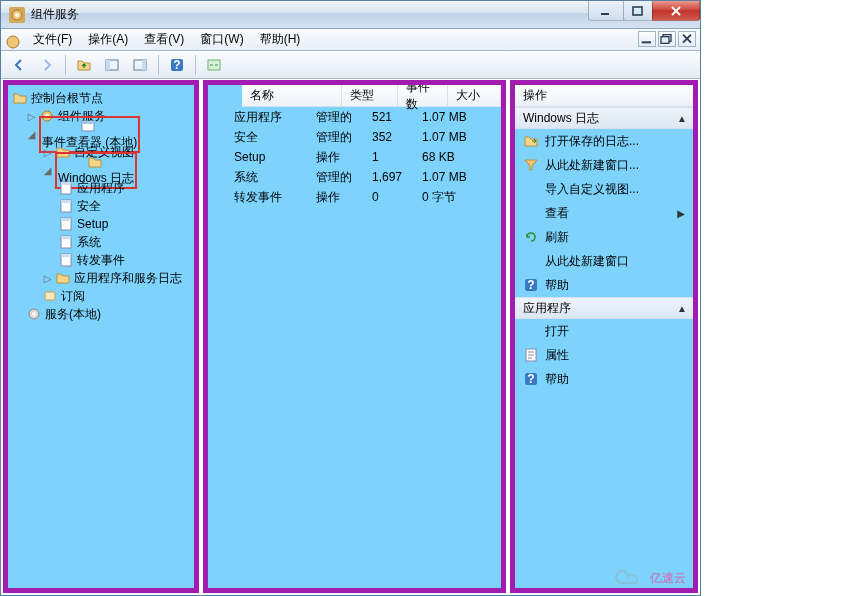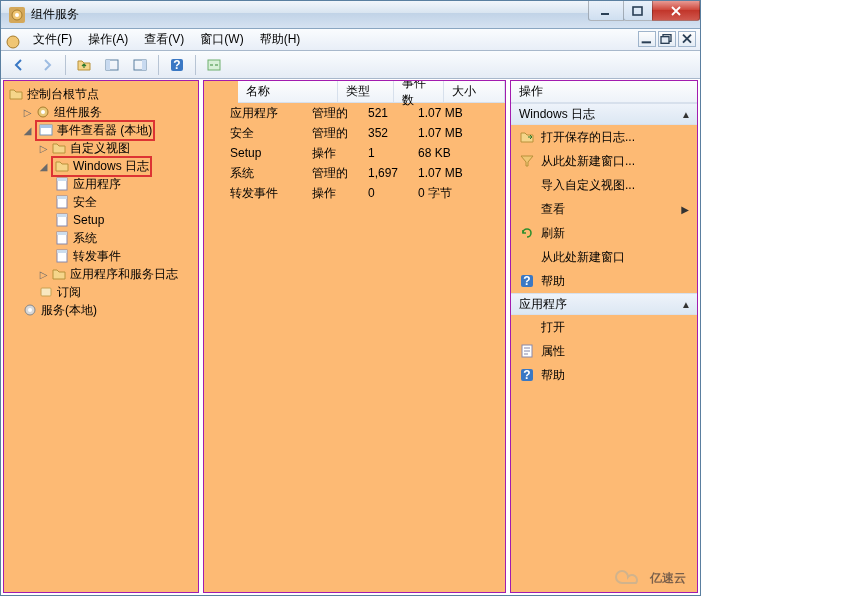--- a/index.html
+++ b/index.html
@@ -18,42 +18,42 @@
 .menubar { height: 22px; background: linear-gradient(to bottom,#fafcfe,#e8eef7); border-bottom: 1px solid #a8b8cb; display: flex; align-items: flex-end; padding-left: 4px; position:relative; }
 .menubar .m-icon{width:16px;height:16px;margin-right:4px;display:inline-flex;align-items:center;justify-content:center}
 .menubar .menuitem { padding: 2px 8px; color: #000; cursor: default; }
 .menubar .r-btns{position:absolute;right:4px;top:2px;display:flex;gap:2px}
 .menubar .r-btn{width:18px;height:16px;border:1px solid #9fb4cb;background:linear-gradient(to bottom,#fdfdfd,#e4ecf5);display:flex;align-items:center;justify-content:center}
 .toolbar { height: 28px; background: linear-gradient(to bottom,#fafcfe,#e5ecf5); border-bottom: 1px solid #a8b8cb; display: flex; align-items: center; padding-left: 6px; gap: 4px; }
 .tbtn { width: 24px; height: 22px; display: flex; align-items: center; justify-content: center; border: 1px solid transparent; border-radius: 2px; }
 .tbtn.disabled{opacity:.45}
 .tsep{width:1px;height:20px;background:#b7c4d4;margin:0 2px}
 .client { position: absolute; top: 79px; bottom: 2px; left: 2px; right: 2px; display: flex; gap: 4px; }
-.panel { border: 1px solid #a21caf; background: #fdba74; overflow: auto; }
+.panel { border: 5px solid #a21caf; background: #7dd3fc; overflow: auto; }
 .tree { width: 196px; flex-shrink: 0; padding: 4px 2px; }
 .tree-row { display: flex; align-items: center; height: 18px; padding-left: 2px; white-space: nowrap; cursor: default; }
 .expander { width: 11px; height: 11px; display: inline-flex; align-items: center; justify-content: center; margin-right: 2px; color:#6a6a6a; font-size:10px; }
 .ticon { width: 16px; height: 16px; display: inline-flex; align-items: center; justify-content: center; margin-right: 3px; }
 .indent1{padding-left:16px}.indent2{padding-left:32px}.indent3{padding-left:48px}
-.highlight { border: 2px solid #d33; padding: 0 1px; }
+.highlight { border: 2px solid #d33; padding: 0 1px; flex-direction: column; }
 .mid { flex: 1; display: flex; flex-direction: column; }
 .list-header { height: 22px; display: flex; align-items: flex-start; border-bottom: 1px solid #d7e0ec; background: linear-gradient(to bottom,#fdfdfe,#eef3f9); margin-left: 34px; }
 .list-header .col { padding: 0 8px; border-right: 1px solid #d7e0ec; height:100%; display:flex;align-items:center; color:#000; }
 .list-body { flex: 1; }
 .list-row { display: flex; height: 20px; align-items: center; padding-left: 18px; }
 .list-row .cell { padding: 0 8px; }
 .c-name{width:82px}.c-type{width:56px}.c-count{width:50px}.c-size{width:80px}
 .right { width: 188px; flex-shrink: 0; display:flex; flex-direction:column; }
 .right-header{height:22px;display:flex;align-items:center;padding-left:8px;border-bottom:1px solid #d7e0ec;background:linear-gradient(to bottom,#fdfdfe,#eef3f9)}
 .section-hdr{height:22px;background:linear-gradient(to bottom,#eef3fa,#dce7f3);border-top:1px solid #d7e0ec;border-bottom:1px solid #d7e0ec;display:flex;align-items:center;padding:0 8px;position:relative}
 .section-hdr .collapse{position:absolute;right:6px;font-size:10px;color:#333}
 .action-item{height:24px;display:flex;align-items:center;padding-left:8px;gap:6px;cursor:default}
 .action-item .arrow-r{margin-left:auto;margin-right:8px;font-size:10px;color:#333}
 .aicon{width:16px;height:16px;display:inline-flex;align-items:center;justify-content:center}
-.watermark{position:absolute;right:14px;bottom:6px;color:#0f172a;font-size:20px;font-weight:bold;opacity:.55;display:flex;align-items:center;gap:4px;}
+.watermark{position:absolute;right:14px;bottom:6px;color:#ec4899;font-size:20px;font-weight:bold;opacity:.55;display:flex;align-items:center;gap:4px;}
 .watermark svg{width:34px;height:22px;opacity:.8}
 </style>
 </head>
 <body>
 
 <div class="window">
 
   <div class="titlebar">
     <span class="app-icon">
         <svg viewBox="0 0 12 12">

